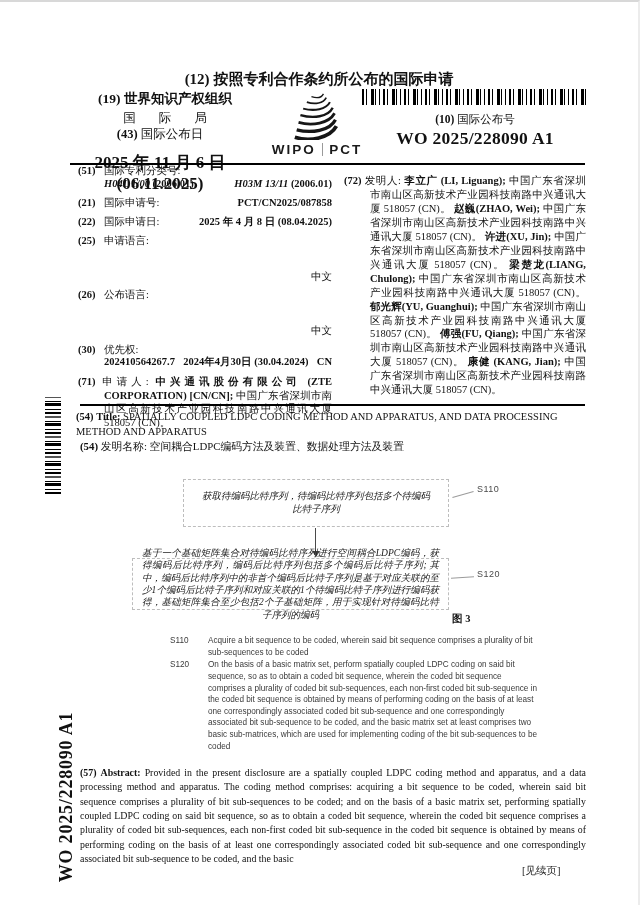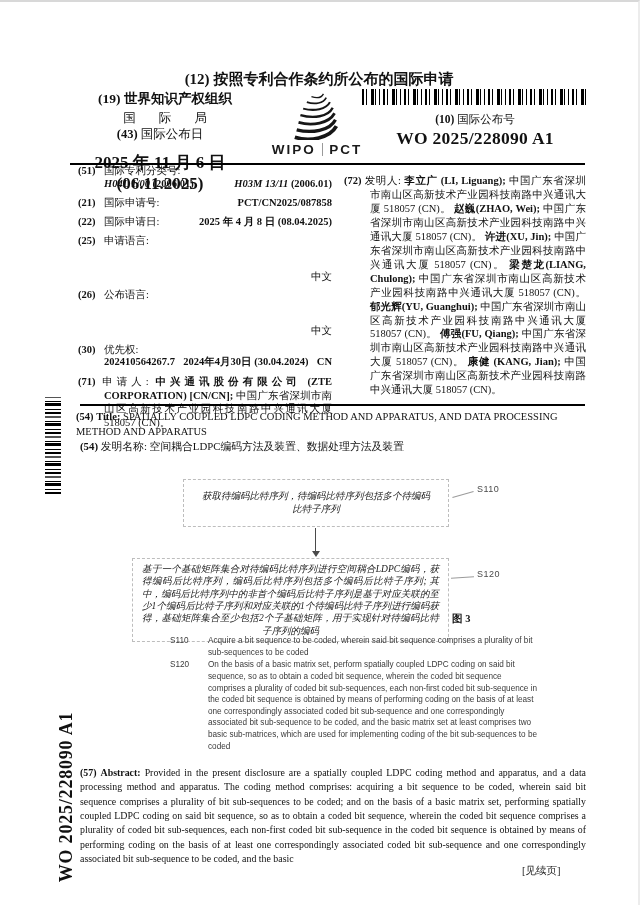--- a/index.html
+++ b/index.html
@@ -44,21 +44,21 @@
   
   .rule2{position:absolute;left:80px;top:402px;width:505px;height:2px;background:#000;}
   .barcode-left{position:absolute;left:45px;top:395px;width:16px;height:97px;
     background:repeating-linear-gradient(0deg,#000 0 2px,#fff 2px 4px,#000 4px 5px,#fff 5px 8px,#000 8px 11px,#fff 11px 12px,#000 12px 13px,#fff 13px 16px,#555 16px 18px,#fff 18px 20px);}
   .title-en{position:absolute;left:76px;top:408px;width:507px;font-size:10.5px;line-height:1.4;}
   .title-cn{position:absolute;left:80px;top:438px;width:507px;font-size:10.8px;}
   
   .fbox{position:absolute;border:1px dashed #bdbdbd;background:#fff;display:flex;align-items:center;justify-content:flex-start;
     font-style:italic;font-size:9.5px;color:#1a1a1a;box-sizing:border-box;}
   .fbox1{left:183px;top:477px;width:266px;height:48px;padding:0 14px;text-align:center;}
-  .fbox2{left:132px;top:556px;width:317px;height:84px;padding:0 9px;text-align:justify;text-align-last:center;line-height:1.3;}
+  .fbox2{left:132px;top:556px;width:317px;height:52px;padding:0 9px;text-align:justify;text-align-last:center;line-height:1.3;}
   .slab{position:absolute;font-family:"Liberation Sans", sans-serif;font-size:9px;color:#4a4a4a;letter-spacing:0.5px;}
   .s110{left:477px;top:482px;}
   .s120{left:477px;top:567px;}
   .tick{position:absolute;height:1px;background:#9b9b9b;}
   .tick110{left:452px;top:492px;width:22px;transform:rotate(-16deg);}
   .tick120{left:451px;top:575px;width:23px;transform:rotate(-4deg);}
   .arrow-stem{position:absolute;left:315px;top:526px;width:1px;height:23px;background:#4a4a4a;}
   .arrow-head{position:absolute;left:311.5px;top:549px;width:0;height:0;
     border-left:4px solid transparent;border-right:4px solid transparent;border-top:6px solid #4a4a4a;}
   .fig-caption{position:absolute;left:452px;top:610px;font-size:10.5px;font-weight:bold;}

